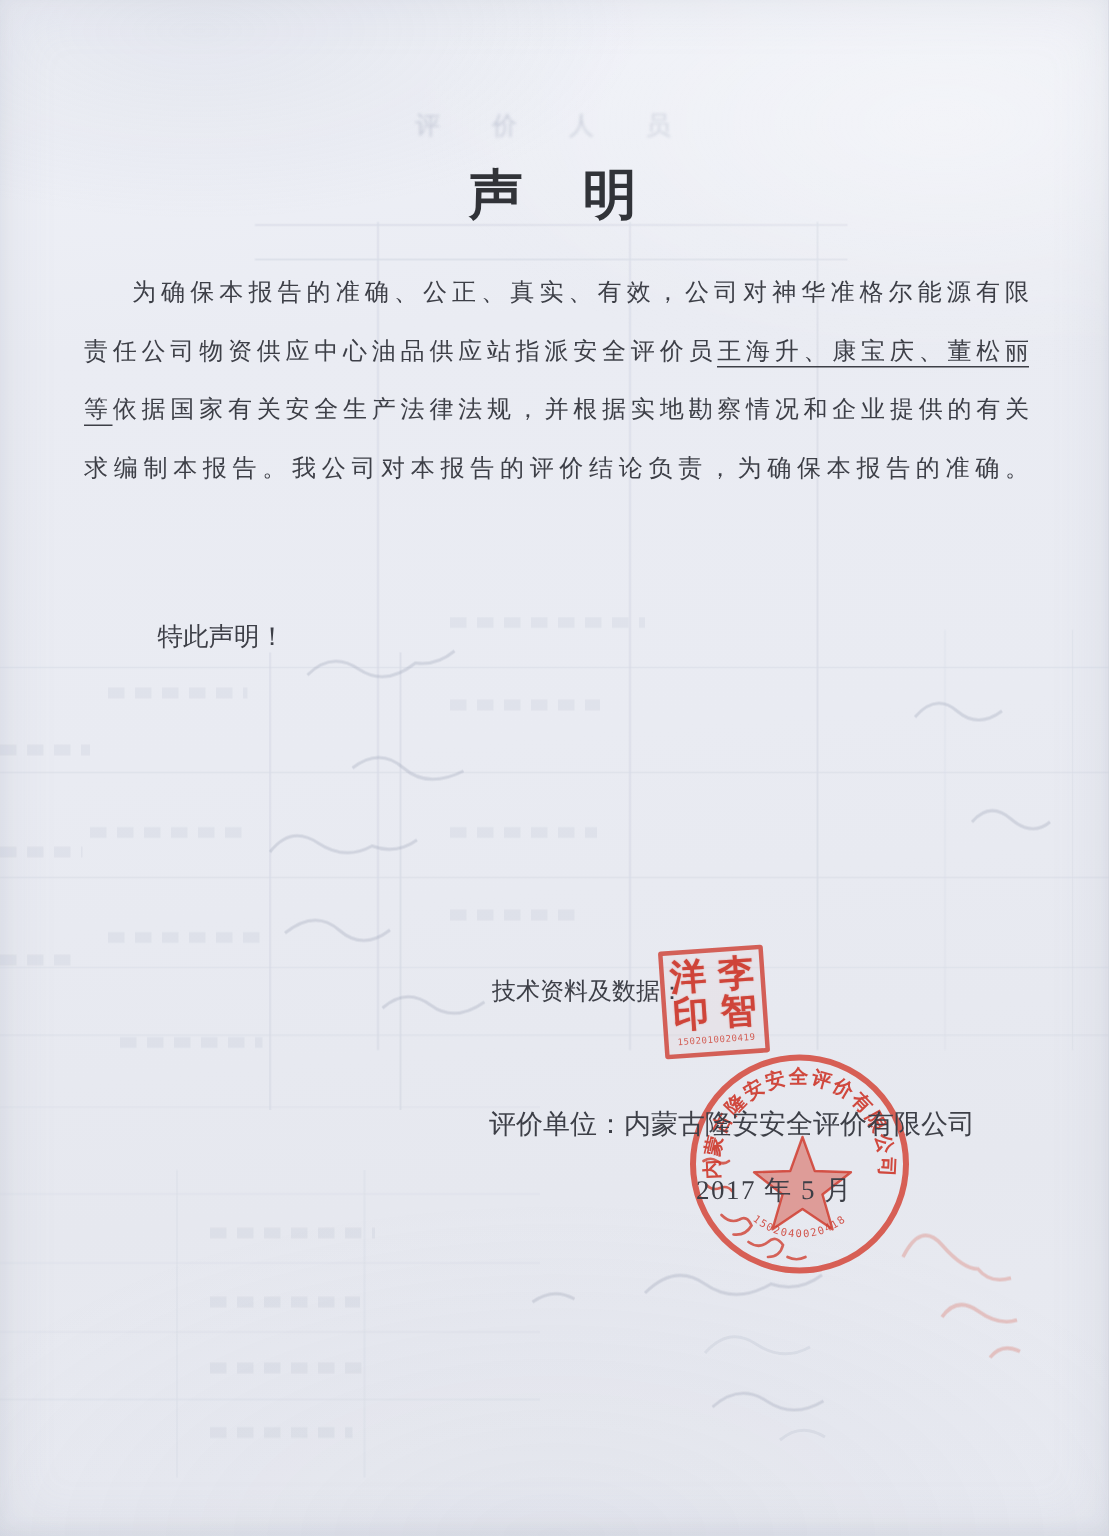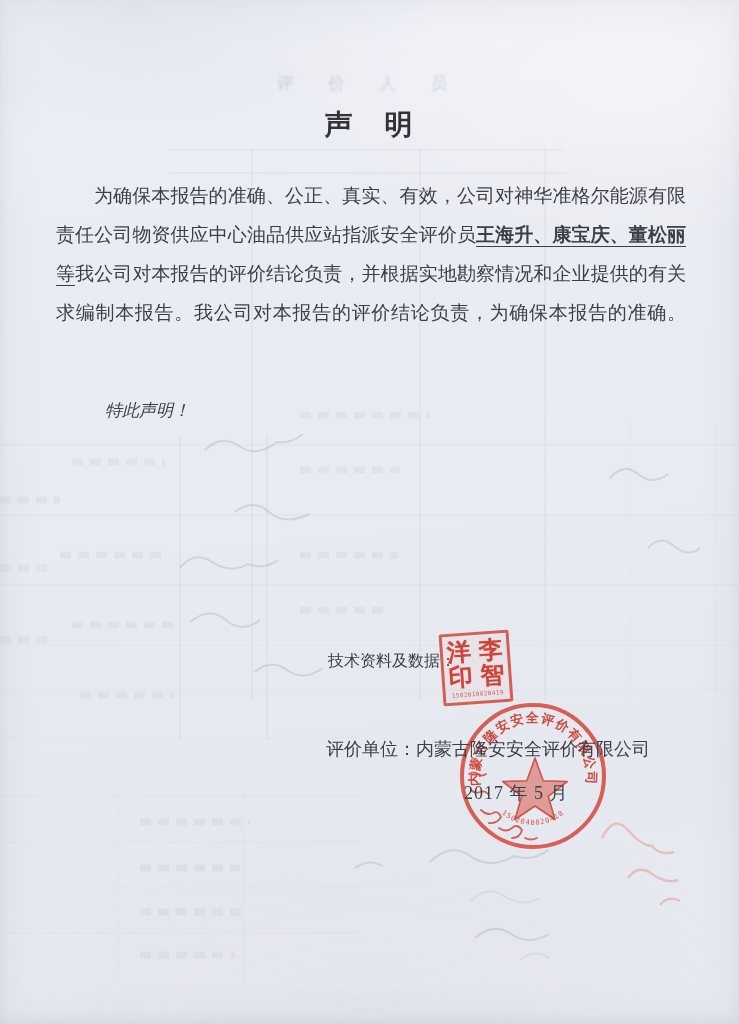--- a/index.html
+++ b/index.html
@@ -17,31 +17,31 @@
       radial-gradient(500px 240px at 85% 8%, rgba(255,255,255,.35), transparent 70%),
       radial-gradient(600px 300px at 50% 100%, rgba(165,170,190,.08), transparent 75%);
   }
   .ghost-layer{position:absolute;inset:0;z-index:0;filter:blur(.45px);pointer-events:none;}
   .ghost-header{
     position:absolute;top:72px;left:0;right:0;text-align:center;z-index:0;
     font-size:17px;letter-spacing:15px;color:#a4abbe;opacity:.5;filter:blur(1px);
   }
   .title{
     position:absolute;top:106px;left:0;right:0;text-align:center;z-index:2;
-    font-size:28px;font-weight:bold;color:#313338;letter-spacing:2px;font-family:Liberation Mono, monospace;
+    font-size:36px;font-weight:bold;color:#313338;letter-spacing:2px;font-family:Liberation Mono, monospace;
   }
   .statement{
     position:absolute;left:56px;top:176px;width:630px;z-index:2;
-    font-size:19px;line-height:39px;color:#3d3f47;
+    font-size:16px;line-height:39px;color:#3d3f47;
   }
   .st-line{text-align:justify;text-align-last:justify;height:39px;white-space:nowrap;}
   .st-line.indent{text-indent:2em;}
-  .u-names{font-weight:bold;border-bottom:1.5px solid #3d3f47;padding-bottom:1px;}
+  .u-names{font-weight:normal;border-bottom:1.5px solid #3d3f47;padding-bottom:1px;}
   .u-only{border-bottom:1.5px solid #3d3f47;padding-bottom:1px;}
-  .closing{position:absolute;left:56px;top:399px;z-index:2;font-size:17px;padding-left:49px;color:#3d3f47;font-style:italic;}
+  .closing{position:absolute;left:56px;top:413px;z-index:2;font-size:17px;padding-left:49px;color:#3d3f47;}
   .legal-rep{position:absolute;left:328px;top:651px;z-index:2;font-size:16px;color:#3d3f47;}
   .eval-line{position:absolute;left:326px;top:737px;z-index:2;font-size:18px;color:#3d3f47;}
   .date-line{position:absolute;left:464px;top:781px;z-index:2;font-size:18px;color:#3d3f47;letter-spacing:1px;}
   
   .seal-square{
     position:absolute;left:441px;top:632px;width:64px;height:66px;z-index:1;
     border:3.5px solid rgba(206,66,54,.82);border-radius:2px;
     transform:rotate(-4deg);
     display:flex;flex-direction:column;justify-content:center;
     background:rgba(222,98,86,.04);
@@ -124,21 +124,21 @@
     </g>
   </svg>
 
   <div class="ghost-header">评 价 人 员</div>
 
   <div class="title">声　明</div>
 
   <div class="statement">
     <div class="st-line indent">为确保本报告的准确、公正、真实、有效，公司对神华准格尔能源有限</div>
     <div class="st-line"><span>责任公司物资供应中心油品供应站指派安全评价员</span><span class="u-names">王海升、康宝庆、董松丽</span></div>
-    <div class="st-line"><span class="u-only">等</span><span>我公司对本报告的评价结论负责，并根据实地勘察情况和企业提供的有关</span></div>
+    <div class="st-line"><span class="u-only">等</span><span>依据国家有关安全生产法律法规，并根据实地勘察情况和企业提供的有关</span></div>
     <div class="st-line">求编制本报告。我公司对本报告的评价结论负责，为确保本报告的准确。</div>
   </div>
 
   <div class="closing">特此声明！</div>
 
   <div class="legal-rep">技术资料及数据：</div>
 
   <div class="seal-square">
     <div class="grid">
       <span>洋</span>

